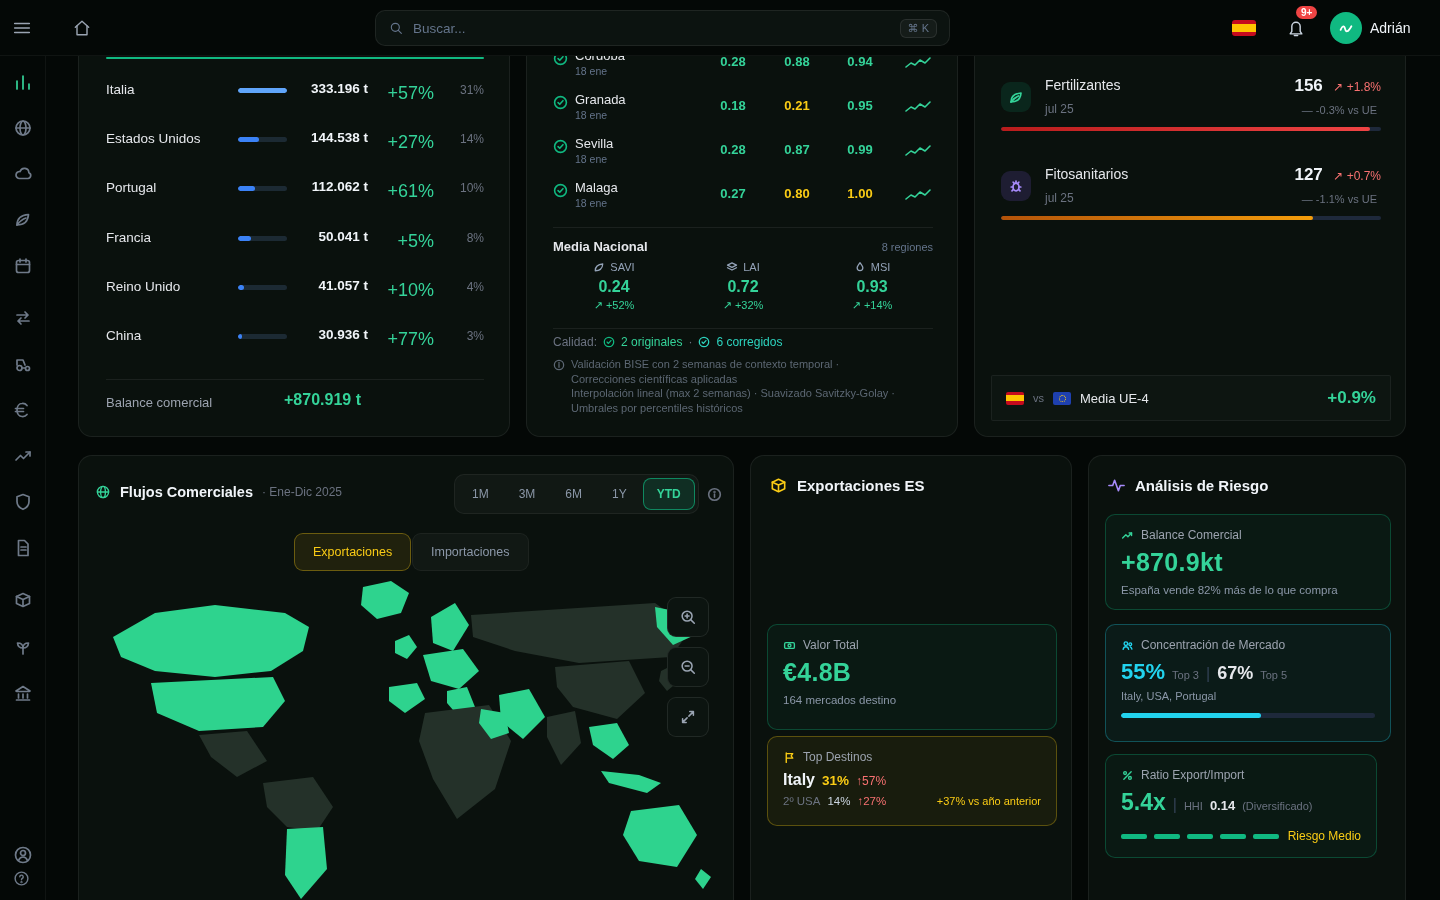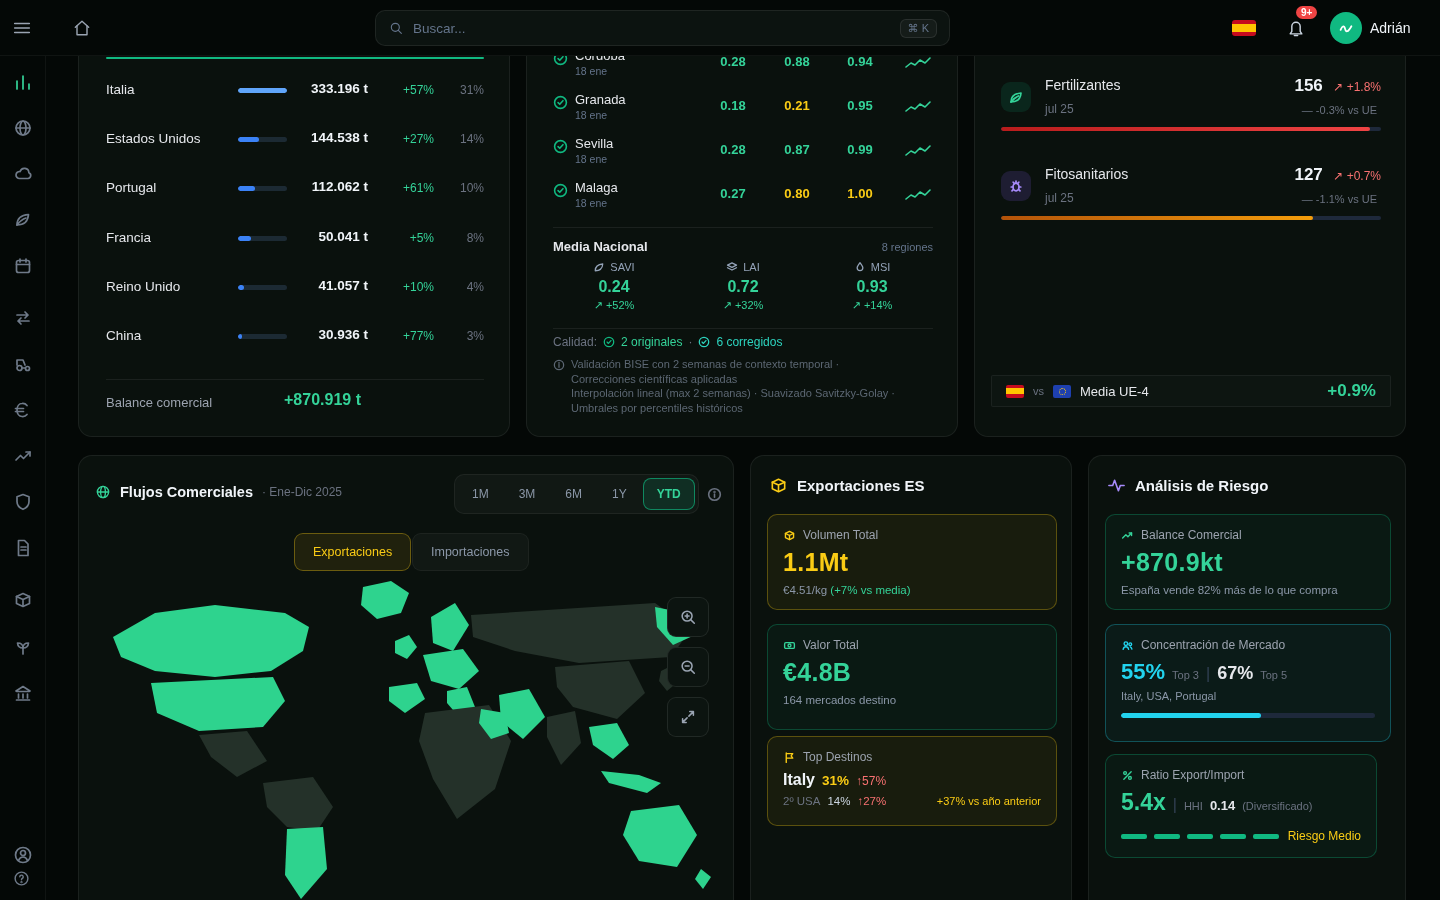--- a/index.html
+++ b/index.html
@@ -22,21 +22,21 @@
 
 #sidebar{position:absolute;left:0;top:0;width:46px;height:900px;background:#040806;border-right:1px solid rgba(255,255,255,.05);z-index:40}
 .sb{position:absolute;left:13px;color:#6f7a89;cursor:pointer}
 .sb.active{color:#34d399}
 
 .crow{position:absolute;left:27px;width:378px;height:44px;cursor:pointer}
 .crow .nm{position:absolute;left:0;top:13px;font-size:13.5px;color:#e5e7eb}
 .crow .track{position:absolute;left:132px;top:19px;width:49px;height:5px;border-radius:3px;background:#1c2a33;overflow:hidden}
 .crow .track i{display:block;height:5px;border-radius:3px;background:#3b82f6}
 .crow .val{position:absolute;left:150px;top:12px;width:112px;text-align:right;font-size:13.5px;font-weight:bold;color:#f1f5f9}
-.crow .chg{position:absolute;left:268px;top:14px;width:60px;text-align:right;font-size:12px;color:#34d399}
+.crow .chg{position:absolute;left:268px;top:14px;width:60px;text-align:right;font-size:18px;color:#34d399}
 .crow .shr{position:absolute;left:340px;top:14px;width:38px;text-align:right;font-size:12px;color:#6b7280}
 .divider{position:absolute;height:1px;background:rgba(255,255,255,.07)}
 
 .rrow{position:absolute;left:26px;width:382px;height:40px;cursor:pointer}
 .rrow .ck{position:absolute;left:0;top:4px;color:#10b981}
 .rrow .nm{position:absolute;left:22px;top:1px;font-size:13px;color:#e5e7eb}
 .rrow .dt{position:absolute;left:22px;top:18px;font-size:10.5px;color:#64748b}
 .rrow .v1,.rrow .v2,.rrow .v3{position:absolute;top:7px;width:44px;text-align:center;font-size:13px;font-weight:bold}
 .rrow .v1{left:158px}.rrow .v2{left:222px}.rrow .v3{left:285px}
 .rrow .sp{position:absolute;left:352px;top:9px;color:#34d399}
@@ -44,21 +44,21 @@
 .mcol .h{font-size:11px;color:#94a3b8;display:flex;align-items:center;justify-content:center;gap:5px}
 .mcol .v{margin-top:5px;font-size:16px;font-weight:bold;color:#34d399}
 .mcol .c{margin-top:3px;font-size:11px;color:#34d399}
 .note-line{font-size:11px;line-height:14.6px;color:#5c6773}
 
 .iconbox{position:absolute;width:30px;height:30px;border-radius:9px;display:flex;align-items:center;justify-content:center}
 .ib-g{background:rgba(16,185,129,.13);color:#34d399}
 .ib-p{background:rgba(139,92,246,.16);color:#a78bfa}
 .itrack{position:absolute;left:26px;width:380px;height:4px;border-radius:2px;background:#1e293b;overflow:hidden}
 .itrack i{display:block;height:4px;border-radius:2px}
-.ftbox{position:absolute;left:16px;top:454px;width:400px;height:32px;background:#0d1511;border:1px solid rgba(255,255,255,.06);border-radius:2px;display:flex;align-items:center;padding:0 14px;gap:9px}
+.ftbox{position:absolute;left:16px;top:454px;width:400px;height:46px;background:#0d1511;border:1px solid rgba(255,255,255,.06);border-radius:2px;display:flex;align-items:center;padding:0 14px;gap:9px}
 .flag-sm{width:18px;height:13px;border-radius:2px;overflow:hidden;display:flex;flex-direction:column;flex:none}
 .flag-sm i{display:block}
 .euflag{width:18px;height:13px;border-radius:2px;background:#1e40af;display:flex;align-items:center;justify-content:center;flex:none}
 .euflag i{display:block;width:7px;height:7px;border-radius:50%;border:1px dotted #facc15}
 
 .chead{position:absolute;display:flex;align-items:center;gap:9px;font-size:14.5px;font-weight:bold;color:#f1f5f9}
 .seg{position:absolute;left:375px;top:18px;height:40px;background:rgba(255,255,255,.03);border:1px solid rgba(255,255,255,.06);border-radius:10px;display:flex;align-items:center;padding:0 3px;gap:2px}
 .seg button{height:32px;padding:0 13px;background:transparent;border:1px solid transparent;color:#8b97a8;font-size:12px;font-family:inherit;cursor:pointer;border-radius:8px}
 .seg button.on{background:rgba(16,185,129,.14);border:1px solid rgba(16,185,129,.65);color:#34d399;font-weight:bold}
 .tabbtn{position:absolute;top:77px;height:38px;border-radius:9px;display:flex;align-items:center;padding:0 18px;font-size:12.5px;cursor:pointer}
@@ -423,33 +423,20 @@
     <div class="chead" style="left:18px;top:20px;font-size:15px">
       <span style="color:#facc15">
           <svg class="ic" width="19" height="19" viewBox="0 0 20 20">
             <path d="M3.5 6.5l6.5-3 6.5 3v7l-6.5 3-6.5-3z"></path>
             <path d="M3.5 6.5l6.5 3 6.5-3M10 9.5V16"></path>
           </svg>
         </span>
       <span>Exportaciones ES</span>
     </div>
 
-    <div class="sbox sb-y" style="left:16px;top:58px;width:290px;height:96px">
-      <div class="slbl">
-          <span style="color:#facc15">
-            <svg class="ic" width="13" height="13" viewBox="0 0 16 16">
-              <path d="M3 5.5L8 3l5 2.5v5L8 13l-5-2.5z"></path>
-              <path d="M3 5.5l5 2.5 5-2.5M8 8v5"></path>
-            </svg>
-          </span>
-          <span>Volumen Total</span>
-        </div>
-      <div class="sval txt-y">1.1Mt</div>
-      <div class="snote"><span>€4.51/kg</span> <span class="txt-g">(+7% vs media)</span></div>
-    </div>
 
     <div class="sbox sb-g" style="left:16px;top:168px;width:290px;height:106px">
       <div class="slbl">
           <span style="color:#34d399">
             <svg class="ic" width="13" height="13" viewBox="0 0 16 16">
               <rect x="2" y="4.5" width="12" height="7" rx="1.5"></rect>
               <circle cx="8" cy="8" r="1.8"></circle>
             </svg>
           </span>
           <span>Valor Total</span>

